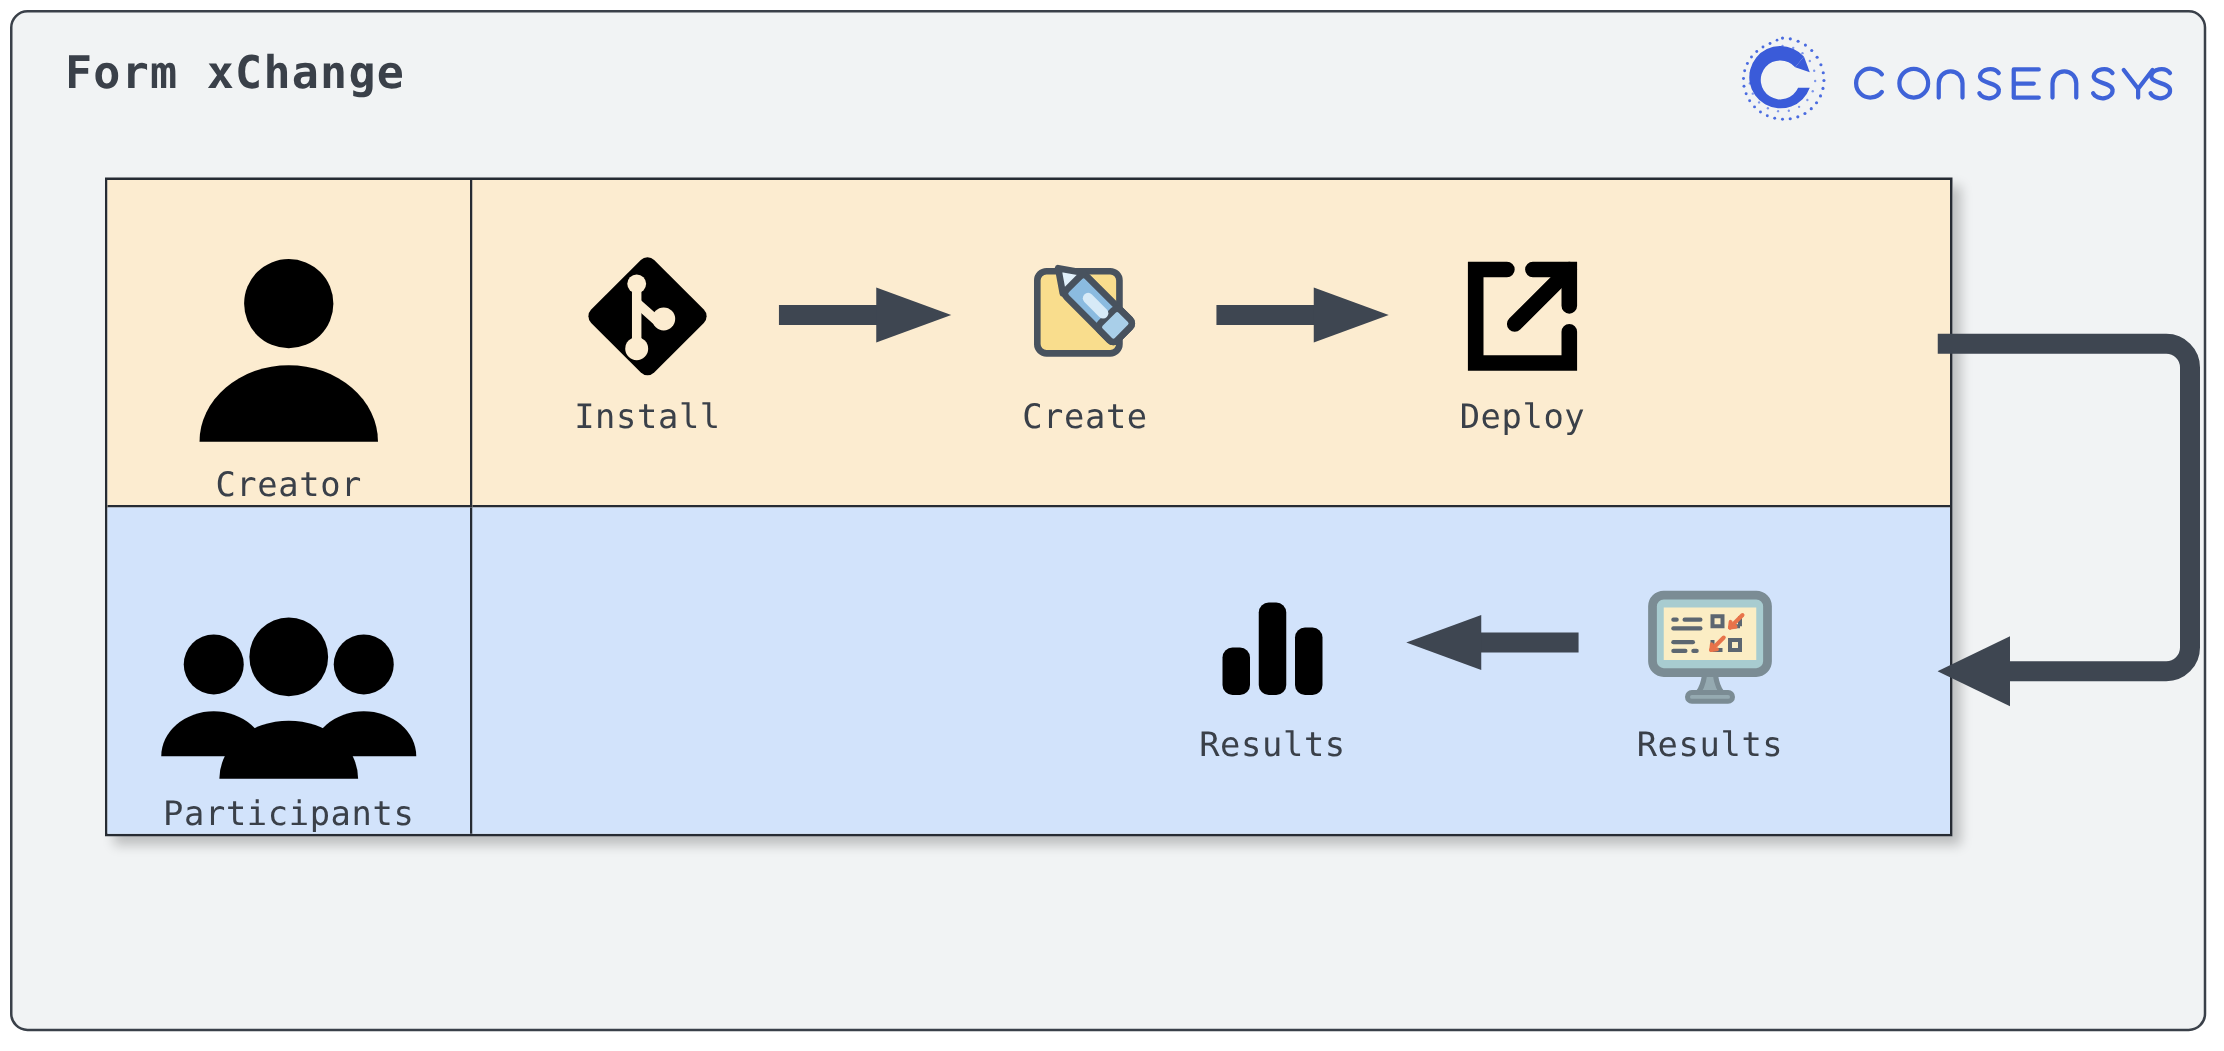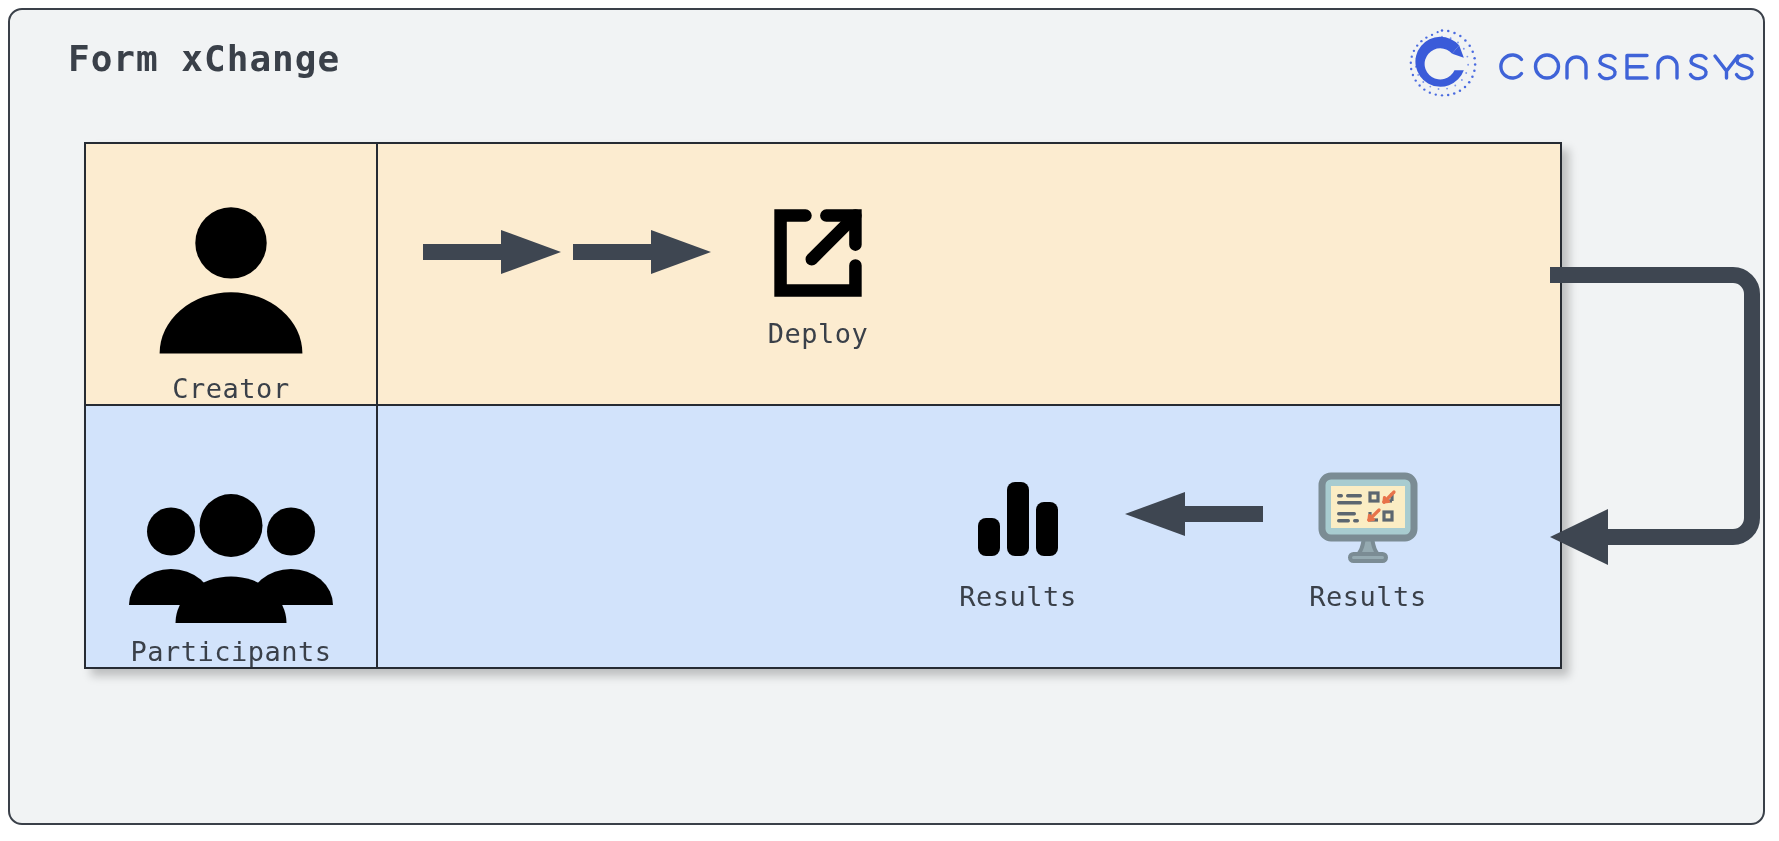--- a/index.html
+++ b/index.html
@@ -23,21 +23,21 @@
     height: 817px;
     background: #f1f3f4;
     border: 2px solid #3a4049;
     border-radius: 14px;
     box-sizing: border-box;
   }
 
   
   #header {
     position: absolute;
-    left: 16px;
+    left: 0;
     top: 0;
     width: 100%;
     height: 110px;
     text-align: right;
   }
   #page-title {
     position: absolute;
     left: 42px;
     top: 28px;
     font-family: "DejaVu Sans Mono", "Liberation Mono", monospace;
@@ -256,28 +256,61 @@
           <circle cx="50" cy="27" r="21" fill="#000000"></circle>
           <path d="M8 92 A 42 36 0 0 1 92 92 Z" fill="#000000"></path>
         </svg>
         <div class="actor-label">Creator</div>
       </div>
     </div>
 
     <div class="cell row-creator" id="steps-creator">
       <div class="steps-inner">
 
+        <div class="step">
+          <div class="step-icon">
+            <svg width="108" height="108" viewBox="0 0 100 100">
+              <g transform="rotate(-45 50 50)">
+                <rect x="17" y="17" width="66" height="66" rx="7" fill="#000000"></rect>
+              </g>
+              <g stroke="#fcecd0" stroke-width="7" stroke-linecap="round" fill="none">
+                <path d="M42 26 L42 74"></path>
+                <path d="M42 40 L60 56"></path>
+              </g>
+              <circle cx="42" cy="26" r="7" fill="#fcecd0"></circle>
+              <circle cx="42" cy="74" r="8.5" fill="#fcecd0"></circle>
+              <circle cx="62" cy="52" r="8.5" fill="#fcecd0"></circle>
+            </svg>
+          </div>
+          <div class="step-label">Install</div>
+        </div>
 
         <div class="flow-arrow">
           <svg width="140" height="56" viewBox="0 0 140 56">
             <rect x="0" y="20" width="88" height="16" fill="#3e4651"></rect>
             <path d="M78 6 L 138 28 L 78 50 Z" fill="#3e4651"></path>
           </svg>
         </div>
 
+        <div class="step">
+          <div class="step-icon">
+            <svg width="106" height="106" viewBox="0 0 100 100">
+
+              <rect x="14" y="16" width="62" height="62" rx="7" fill="#f9dd8d" stroke="#48525e" stroke-width="5" stroke-linejoin="round"></rect>
+
+              <g transform="rotate(45 58 42)">
+                <rect x="34" y="31" width="54" height="22" rx="4" fill="#8bbbe0" stroke="#48525e" stroke-width="5" stroke-linejoin="round"></rect>
+                <rect x="70" y="31" width="18" height="22" rx="4" fill="#a9cfe9" stroke="#48525e" stroke-width="5" stroke-linejoin="round"></rect>
+                <rect x="46" y="38" width="24" height="8" rx="4" fill="#d7eaf7" stroke="none"></rect>
+                <path d="M34 31 L 18 42 L 34 53 Z" fill="#e2f1fb" stroke="#48525e" stroke-width="5" stroke-linejoin="round"></path>
+              </g>
+            </svg>
+          </div>
+          <div class="step-label">Create</div>
+        </div>
 
         <div class="flow-arrow">
           <svg width="140" height="56" viewBox="0 0 140 56">
             <rect x="0" y="20" width="88" height="16" fill="#3e4651"></rect>
             <path d="M78 6 L 138 28 L 78 50 Z" fill="#3e4651"></path>
           </svg>
         </div>
 
         <div class="step">
           <div class="step-icon">

